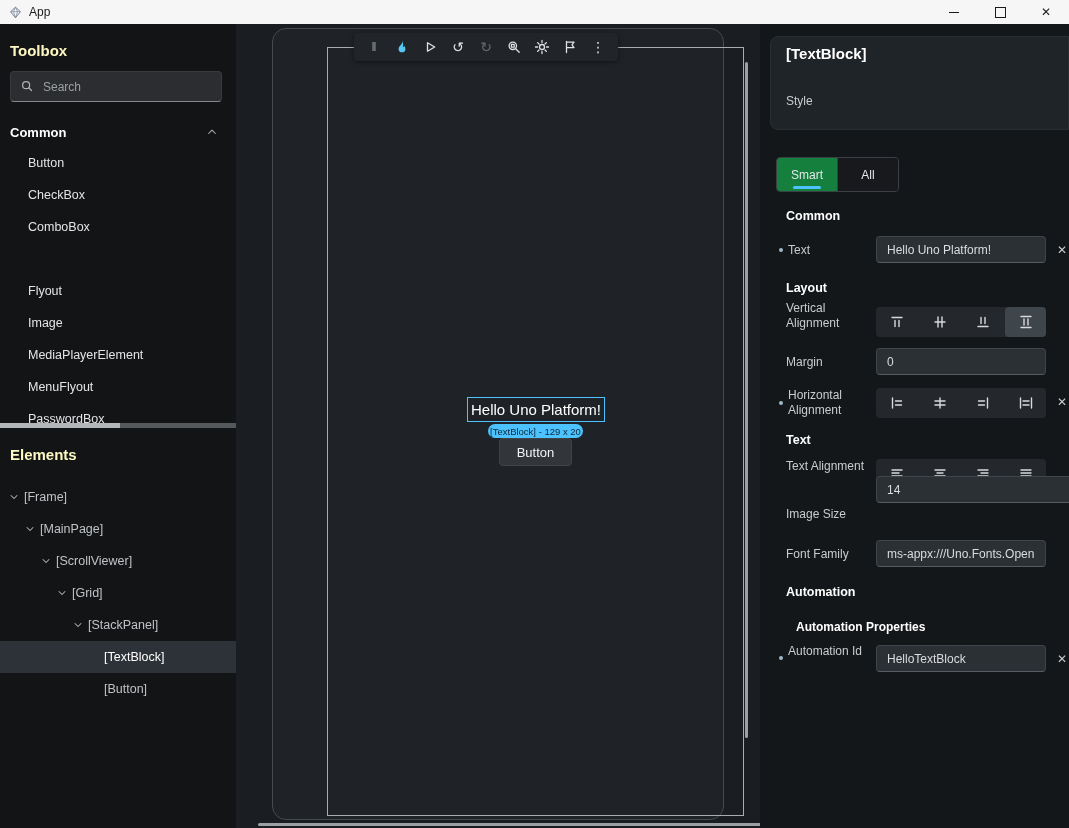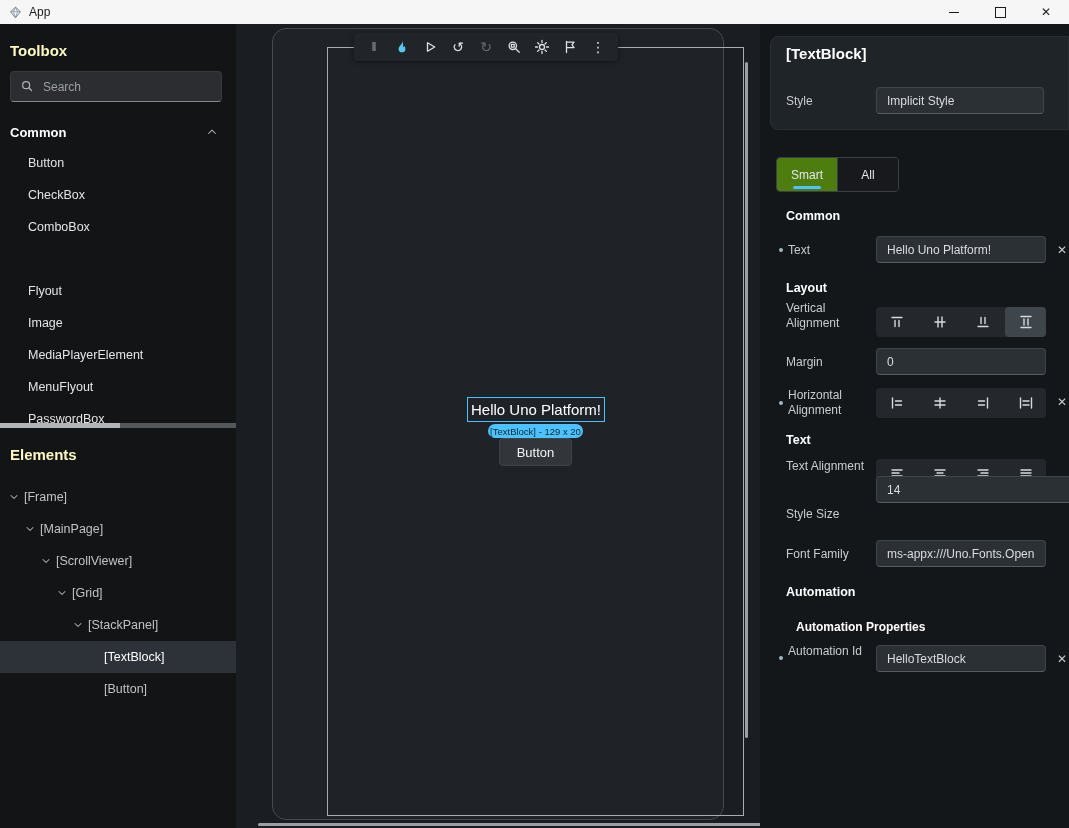--- a/index.html
+++ b/index.html
@@ -77,21 +77,21 @@
   .insp-title{position:absolute;left:26px;top:21px;font-size:15px;font-weight:bold;color:#fff;}
   .insp-label{position:absolute;font-size:12px;color:#c9cccf;line-height:15px;}
   .insp-heading{position:absolute;font-size:12.5px;font-weight:bold;color:#ffffff;}
   .field{position:absolute;height:27px;box-sizing:border-box;background:#2b3035;
          border:1px solid #3f454a;border-bottom-color:#565c61;border-radius:4px;color:#dadcde;
          font-size:12px;padding:0 10px;outline:none;font-family:"Liberation Sans",sans-serif;}
   .tabs{position:absolute;left:16px;top:133px;height:33px;display:flex;border:1px solid #3a4045;
         border-radius:4px;overflow:hidden;}
   .tab{width:60px;height:33px;display:flex;align-items:center;justify-content:center;
        font-size:12px;color:#e4e6e8;cursor:pointer;position:relative;background:#17191c;}
-  .tab.active{background:#4d7c0f;}
+  .tab.active{background:#15803d;}
   .tab + .tab{border-left:1px solid #3a4045;}
   .tab-underline{position:absolute;bottom:2px;left:50%;transform:translateX(-50%);
                  width:28px;height:3px;border-radius:2px;background:#4cc2ff;}
   .dot{position:absolute;width:4px;height:4px;border-radius:50%;background:#9fb8c6;}
   .btn-group{position:absolute;width:170px;height:30px;display:flex;gap:2px;background:#24282c;
              border-radius:4px;}
   .align-btn{flex:1;height:30px;background:transparent;border:none;border-radius:4px;cursor:pointer;
              display:flex;align-items:center;justify-content:center;padding:0;}
   .align-btn svg{stroke:#d7dadc;fill:none;stroke-width:1.4;stroke-linecap:round;stroke-linejoin:round;}
   .align-btn.selected{background:#3e454b;}
@@ -260,21 +260,20 @@
 
     <div class="vscroll"></div>
     <div class="hscroll-bottom"></div>
   </main>
 
   <section class="inspector">
 
     <div class="insp-card"></div>
     <div class="insp-title">[TextBlock]</div>
     <label class="insp-label" style="left:26px;top:70px;">Style</label>
-    <input class="field" style="left: 116px; top: 63px; width: 168px;" value="Implicit Style">
 
     <div class="tabs">
       <div class="tab active">
         <span>Smart</span>
         <i class="tab-underline"></i>
       </div>
       <div class="tab">
         <span>All</span>
       </div>
     </div>
@@ -360,21 +359,21 @@
             <path d="M3 4h10M6 7h7M3 10h10M6 13h7"></path>
           </svg>
         </button>
       <button class="align-btn">
           <svg width="16" height="16" viewBox="0 0 16 16">
             <path d="M3 4h10M3 7h10M3 10h10M3 13h10"></path>
           </svg>
         </button>
     </div>
 
-    <label class="insp-label" style="left:26px;top:483px;">Style Size</label>
+    <label class="insp-label" style="left:26px;top:483px;">Image Size</label>
     <input class="field" style="left: 116px; top: 452px; width: 196px;" value="14">
 
     <label class="insp-label" style="left:26px;top:523px;">Font Family</label>
     <input class="field mono-clip" style="left: 116px; top: 516px; width: 170px;" value="ms-appx:///Uno.Fonts.OpenSan">
 
     <div class="insp-heading" style="left:26px;top:561px;">Automation</div>
     <div class="insp-heading" style="left:36px;top:596px;font-size:12px;">Automation Properties</div>
 
     <span class="dot" style="left:19px;top:632px;"></span>
     <label class="insp-label" style="left:28px;top:620px;width:80px;">Automation Id</label>

